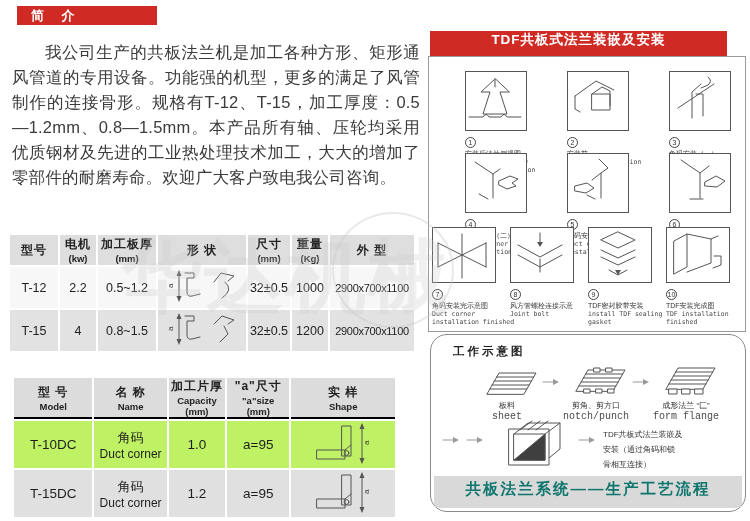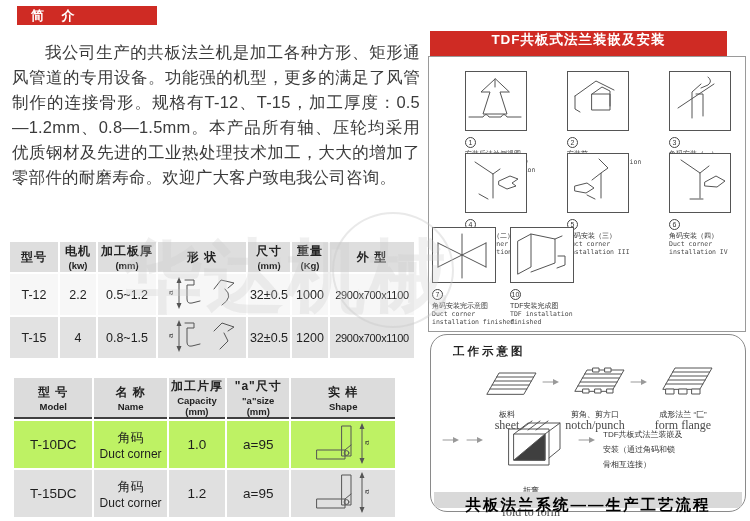--- a/index.html
+++ b/index.html
@@ -8,34 +8,34 @@
   .abs{position:absolute}
 
   
   #intro-banner{left:17px;top:6px;width:140px;height:19px;background:#cf2b24;color:#fff;
     font-weight:bold;font-size:13px;line-height:19px;padding-left:14px;letter-spacing:7px;box-sizing:border-box}
   #intro-text{left:12px;top:40px;width:408px;font-size:16.5px;line-height:25px;color:#3b3b3b;
     text-indent:33px;text-align:justify;letter-spacing:.2px}
 
   table{border-collapse:separate;border-spacing:2px;z-index:2;position:absolute}
   td{text-align:center;vertical-align:middle;padding:0}
-  #t1{left:8px;top:240px;width:398px;table-layout:fixed}
+  #t1{left:8px;top:233px;width:398px;table-layout:fixed}
   #t1 .th td{background:#dedede;height:30px}
   #t1 .r1 td{background:#f7f7f7;height:40px}
   #t1 .r2 td{background:#e2e2e2;height:39px}
   #t1 td{font-size:12.5px;color:#222}
   .h1{display:block;font-size:12px;font-weight:bold;letter-spacing:1px;color:#222}
   .h2{display:block;font-size:9.5px;font-weight:bold;color:#222}
   .h2:empty{display:none}
   .h3{display:block;font-size:9.5px;font-weight:bold;color:#222}
   .h3:empty{display:none}
   #t1 .dim{font-size:11px;letter-spacing:-.3px}
 
   #t2{left:12px;top:376px;width:385px;table-layout:fixed}
-  #t2 .th td{background:#dcdcdc;height:38px;border-bottom:2px solid #404040}
+  #t2 .th td{background:#dcdcdc;height:38px;border-bottom:2px solid #000000}
   #t2 .r1 td{background:#bef264;height:46px}
   #t2 .r2 td{background:#e0e0e0;height:45px}
   #t2 td{font-size:13.5px;color:#1e1e1e}
   .name-zh{display:block;font-size:13px}
   .name-en{display:block;font-size:12px}
 
   
   #tdf-banner{left:430px;top:31px;width:297px;height:30px;background:#cf2b24;color:#fff;
     font-weight:bold;font-size:13.5px;line-height:18px;text-align:center;letter-spacing:1px}
   #diagram-panel{left:428px;top:56px;width:318px;height:276px;border:1px solid #9a9a9a;box-sizing:border-box;background:#fff}
@@ -52,30 +52,30 @@
   .dzh{font-size:7px;line-height:9px;color:#333;white-space:nowrap}
   .den{font-family:"DejaVu Sans Mono","Liberation Mono",monospace;font-size:6.5px;line-height:8px;color:#4a4a4a;white-space:nowrap}
   .den:empty{display:none}
 
   #work-panel{left:430px;top:334px;width:316px;height:178px;border:1px solid #8a8a8a;border-radius:17px;box-sizing:border-box;background:#fff}
   #work-title{position:absolute;left:22px;top:9px;font-size:11.5px;font-weight:bold;letter-spacing:3px;color:#222}
   #flow1{position:absolute;left:44px;top:28px;display:flex;align-items:flex-start}
   #flow2{position:absolute;left:8px;top:86px;display:flex;align-items:flex-start}
   .fstep{display:flex;flex-direction:column;align-items:center}
   .ficon{height:34px;display:flex;align-items:flex-end}
-  .flabel{font-size:8px;line-height:11px;color:#333;text-align:center;white-space:nowrap;margin-top:12px}
-  .flabel .en{font-family:Liberation Serif, serif;font-size:12px;color:#4a4a4a;display:block}
+  .flabel{font-size:8px;line-height:11px;color:#333;text-align:center;white-space:nowrap;margin-top:3px}
+  .flabel .en{font-family:Liberation Mono, monospace;font-size:10px;color:#4a4a4a;display:block}
   .flabel .zh{display:block}
   .flabel .zh:empty,.flabel .en:empty{display:none}
   .farrow{margin:14px 3px 0 3px}
   #note{font-size:8px;line-height:15px;color:#333;width:98px;margin:6px 0 0 4px}
   #note span{display:block;white-space:nowrap}
-  #work-footer{position:absolute;left:3px;right:3px;bottom:3px;height:16px;background:#d9d9d9;
+  #work-footer{position:absolute;left:3px;right:3px;bottom:3px;height:32px;background:#d9d9d9;
     border-radius:0 0 5px 5px;text-align:center;line-height:26px;font-size:15.5px;font-weight:bold;
-    letter-spacing:2px;color:#000000}
+    letter-spacing:2px;color:#0f766e}
 
   
   #watermark{left:122px;top:224px;font-size:80px;font-weight:bold;letter-spacing:2px;
     color:rgba(200,200,200,.28);z-index:5;pointer-events:none;white-space:nowrap}
   #wm-circle{left:332px;top:212px;width:118px;height:112px;border:2px solid rgba(200,200,200,.4);
     border-radius:50%;z-index:5;pointer-events:none}
 
   
   .sk path,.sk rect,.sk circle,.sk polygon,.sk line{stroke:#555;fill:none;stroke-width:1;stroke-linejoin:round;stroke-linecap:round}
   .sk .fl{fill:#555;stroke:none}
@@ -353,20 +353,50 @@
         </svg>
       </div>
       <div><span class="dnum">7</span></div>
       <div class="dzh">角码安装完示意图</div>
       <div class="den">Duct corner</div>
       <div class="den">installation finished</div>
     </div>
     <div class="dcell">
       <div class="dbox">
         <svg class="sk" viewBox="0 0 58 56" width="58" height="56">
+          <path d="M7,17 l22,12 22,-12"></path>
+            <path d="M7,27 l22,12 22,-12"></path>
+          <path d="M29,31 v13"></path>
+            <path d="M29,5 v9"></path>
+            <path class="fl" d="M29,19 l-3,-5 h6 z"></path>
+        </svg>
+      </div>
+      <div><span class="dnum">8</span></div>
+      <div class="dzh">风方管螺栓连接示意</div>
+      <div class="den">Joint bolt</div>
+
+    </div>
+    <div class="dcell">
+      <div class="dbox">
+        <svg class="sk" viewBox="0 0 58 56" width="58" height="56">
+          <path d="M29,4 l17,8 -17,8 -17,-8 z"></path>
+            <path d="M12,22 l17,8 17,-8"></path>
+          <path d="M12,29 l17,8 17,-8"></path>
+            <path d="M20,42 l9,5 9,-5"></path>
+          <path class="fl" d="M29,47 l-3,-5 h6 z"></path>
+        </svg>
+      </div>
+      <div><span class="dnum">9</span></div>
+      <div class="dzh">TDF密封胶带安装</div>
+      <div class="den">install TDF sealing</div>
+      <div class="den">gasket</div>
+    </div>
+    <div class="dcell">
+      <div class="dbox">
+        <svg class="sk" viewBox="0 0 58 56" width="58" height="56">
           <path d="M7,13 l13,-7 v33 l-13,7 z"></path>
             <path d="M20,6 l24,5 v24 l-24,9"></path>
           <path d="M44,11 l7,-3"></path>
             <path d="M47,28 h7 v9 l-8,3"></path>
         </svg>
       </div>
       <div><span class="dnum">10</span></div>
       <div class="dzh">TDF安装完成图</div>
       <div class="den">TDF installation</div>
       <div class="den">finished</div>

